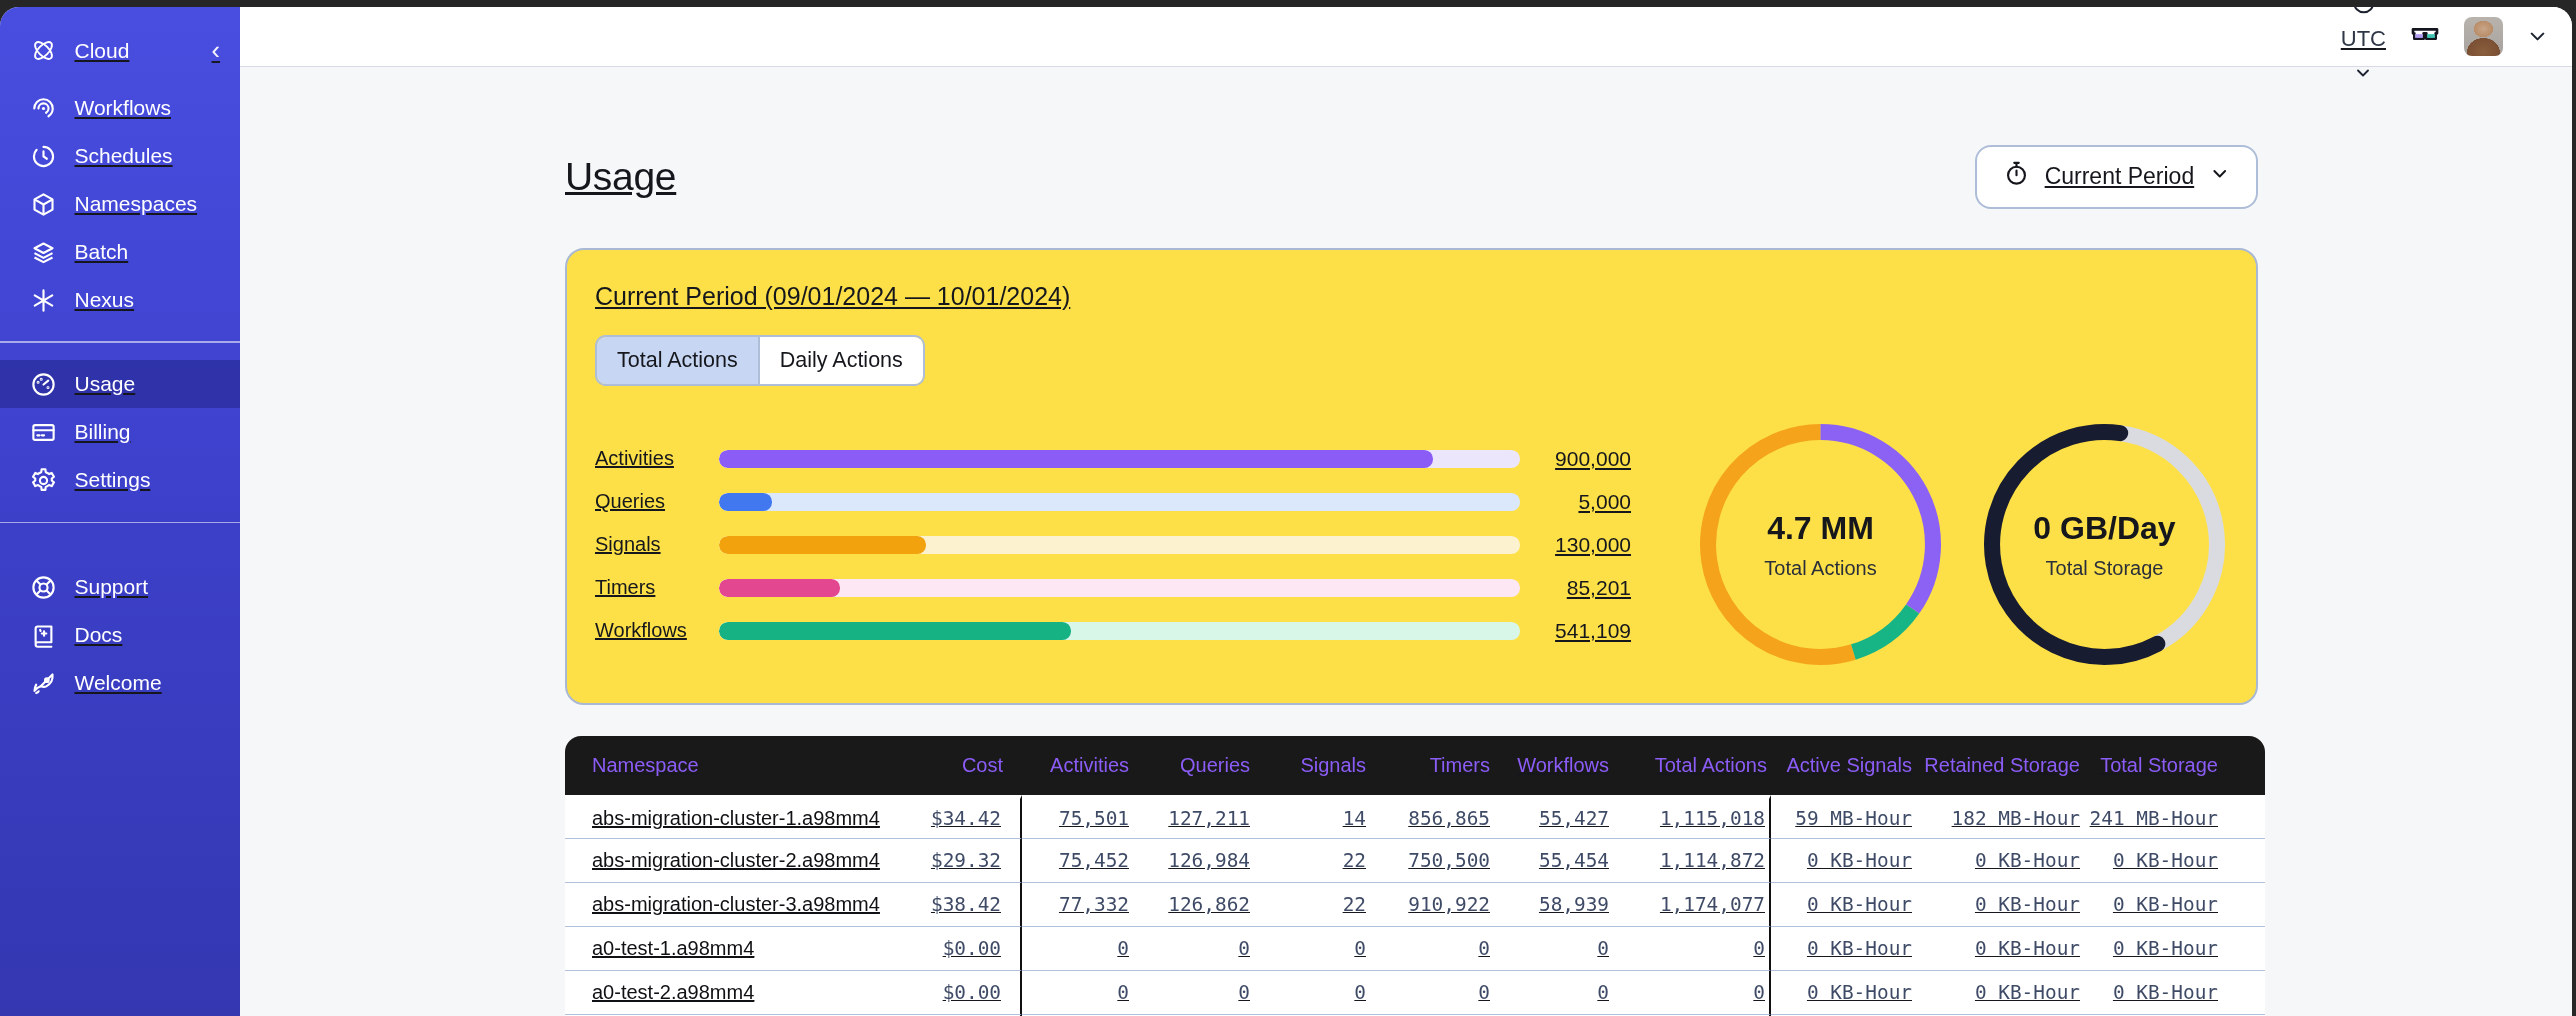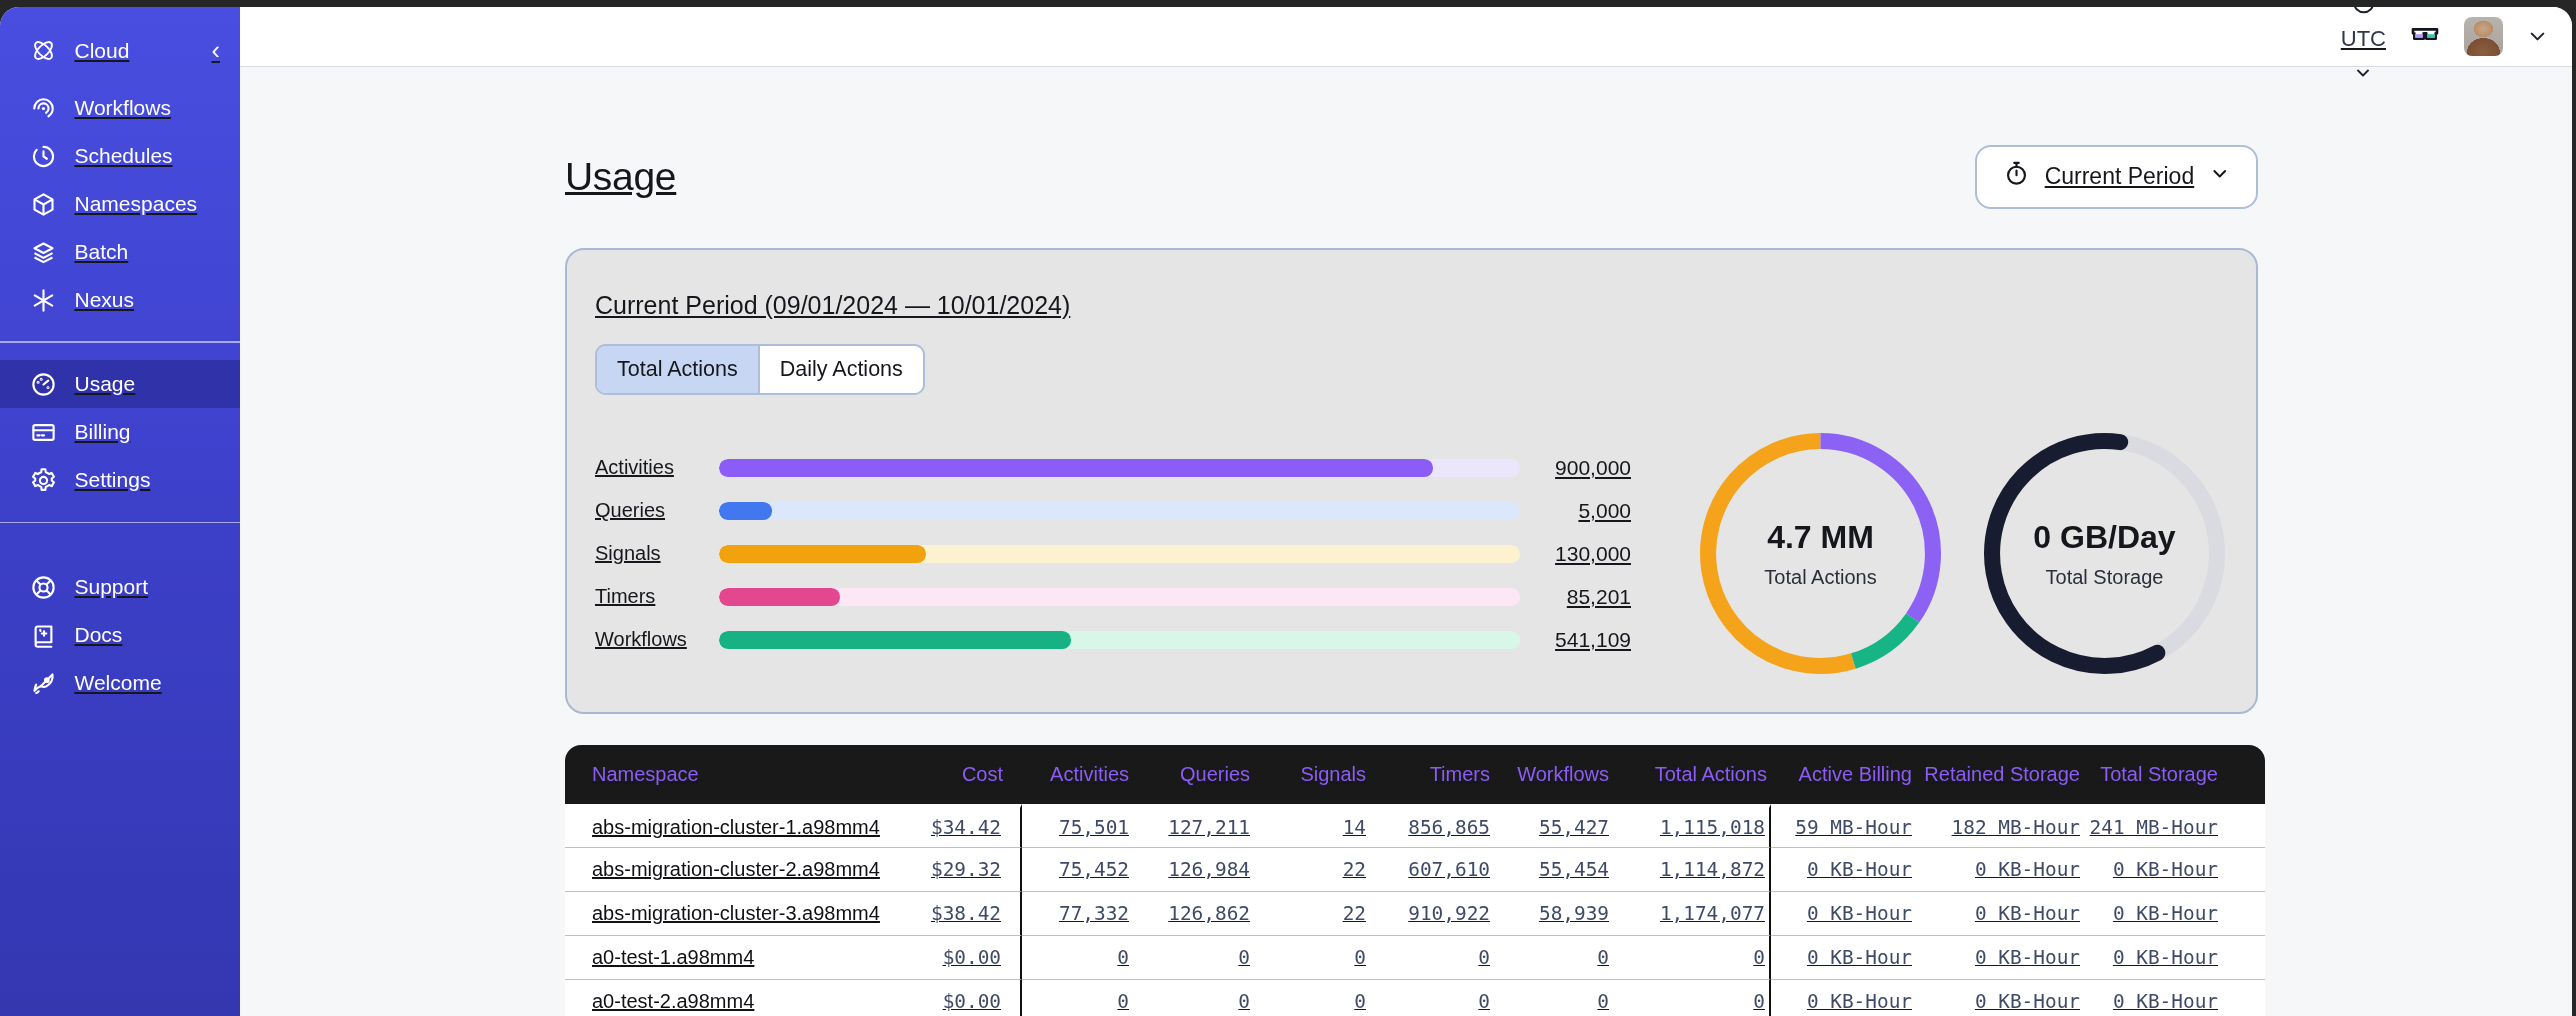--- a/index.html
+++ b/index.html
@@ -53,22 +53,22 @@
   .content { flex: 1; padding: 0 314px 0 325px; min-width: 0; }
   .page-head { margin-top: 78px; display: flex; align-items: center; justify-content: space-between; }
   .page-title { font-size: 39px; font-weight: 500; color: #15171c; letter-spacing: -0.3px; }
   .period-btn {
     height: 64px; padding: 0 25.5px; display: flex; align-items: center; gap: 14.8px;
     background: #fff; border: 2px solid #aebdd8; border-radius: 16px;
     font-size: 23px; color: #15171c; cursor: pointer;
   }
   
   .card {
-    margin-top: 39px; background: #e5e5e5; border: 2px solid #a9b8d4; border-radius: 19px;
-    padding: 41px 27px 34px 28px;
+    margin-top: 39px; background: #fde047; border: 2px solid #a9b8d4; border-radius: 19px;
+    padding: 32px 27px 34px 28px;
   }
   .card-title { font-size: 25px; font-weight: 500; color: #15171c; }
   .segmented {
     margin-top: 24px; display: inline-flex; border: 2px solid #aebdd8; border-radius: 10.7px; overflow: hidden;
   }
   .seg { padding: 11.4px 20px; font-size: 21.5px; background: #fff; cursor: pointer; }
   .seg.selected { background: #c7d6f2; border-right: 2px solid #aebdd8; }
   .usage-flex { display: flex; align-items: center; margin-top: 34px; }
   .bars { width: 1036px; flex: none; display: flex; flex-direction: column; gap: 0; }
   .bar-row { display: flex; align-items: center; height: 43px; }
@@ -388,21 +388,21 @@
         <thead>
             <tr id="table-head-row">
               <th class="col-namespace">Namespace</th>
               <th class="col-cost">Cost</th>
               <th class="col-activities">Activities</th>
               <th class="col-queries">Queries</th>
               <th class="col-signals">Signals</th>
               <th class="col-timers">Timers</th>
               <th class="col-workflows">Workflows</th>
               <th class="col-total_actions">Total Actions</th>
-              <th class="col-active_storage">Active Billing</th>
+              <th class="col-active_storage">Active Signals</th>
               <th class="col-retained_storage">Retained Storage</th>
               <th class="col-total_storage">Total Storage</th>
             </tr>
           </thead>
         <tbody id="table-body">
             <tr>
               <td class="col-namespace"><a href="#">abs-migration-cluster-1.a98mm4</a></td>
               <td class="col-cost div-right">$34.42</td>
               <td class="col-activities">75,501</td>
               <td class="col-queries">127,211</td>
@@ -413,21 +413,21 @@
               <td class="col-active_storage">59 MB-Hour</td>
               <td class="col-retained_storage">182 MB-Hour</td>
               <td class="col-total_storage">241 MB-Hour</td>
             </tr>
             <tr>
               <td class="col-namespace"><a href="#">abs-migration-cluster-2.a98mm4</a></td>
               <td class="col-cost div-right">$29.32</td>
               <td class="col-activities">75,452</td>
               <td class="col-queries">126,984</td>
               <td class="col-signals">22</td>
-              <td class="col-timers">607,610</td>
+              <td class="col-timers">750,500</td>
               <td class="col-workflows">55,454</td>
               <td class="col-total_actions div-right">1,114,872</td>
               <td class="col-active_storage">0 KB-Hour</td>
               <td class="col-retained_storage">0 KB-Hour</td>
               <td class="col-total_storage">0 KB-Hour</td>
             </tr>
             <tr>
               <td class="col-namespace"><a href="#">abs-migration-cluster-3.a98mm4</a></td>
               <td class="col-cost div-right">$38.42</td>
               <td class="col-activities">77,332</td>

